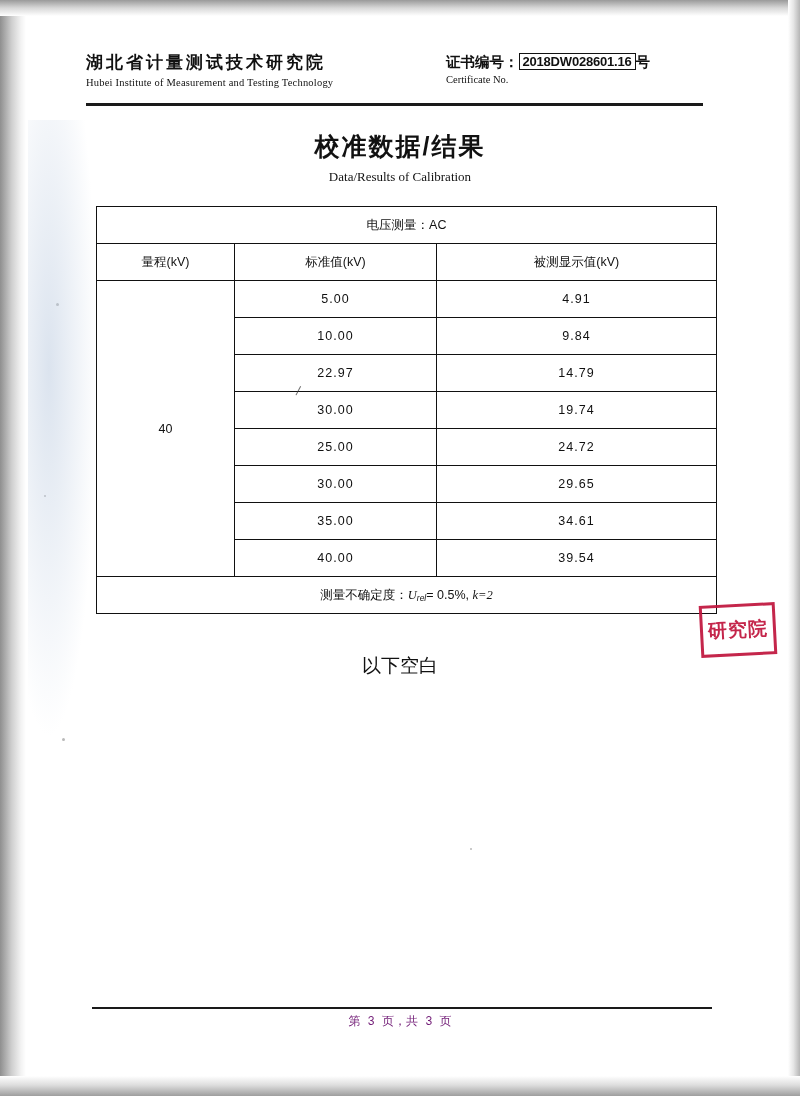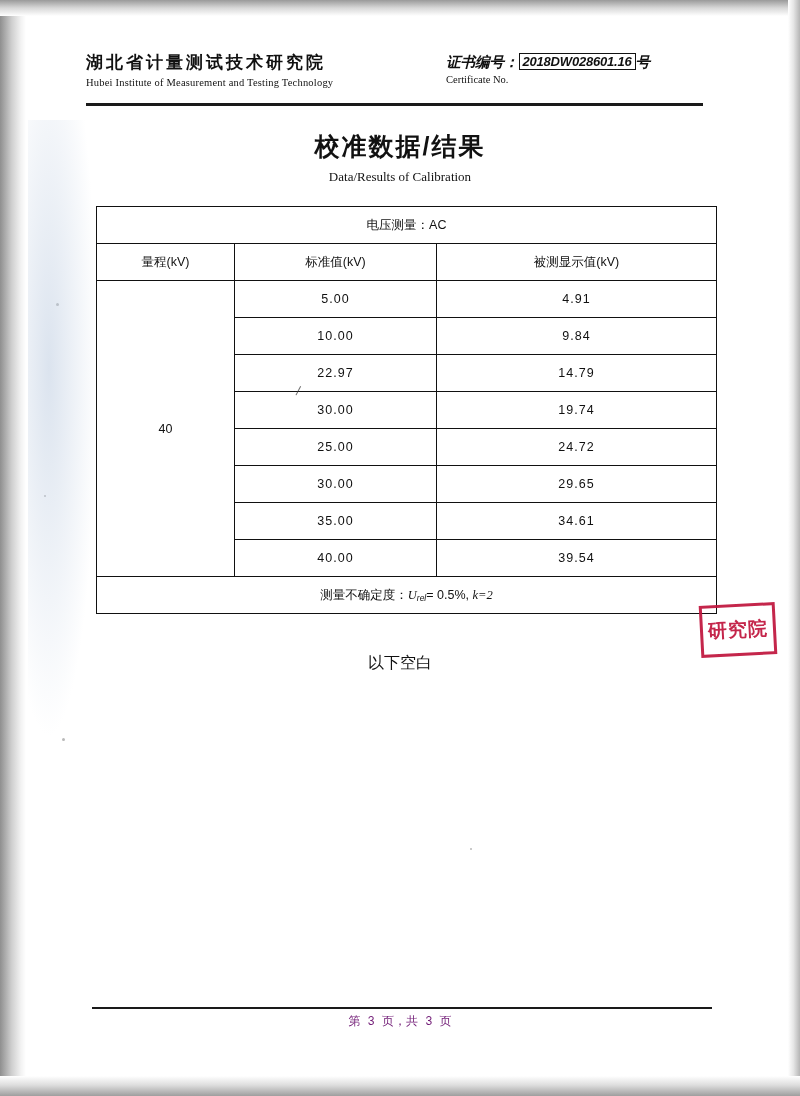--- a/index.html
+++ b/index.html
@@ -80,21 +80,20 @@
     position: absolute;
     left: 360px; top: 2px;
     width: 300px;
   }
   .cert-cn {
     font-family: "Liberation Sans", sans-serif;
     font-weight: bold;
     font-size: 14.5px;
     color: #111;
     white-space: nowrap;
-    font-style: italic;
   }
   .cert-no-box {
     display: inline-block;
     border: 1px solid #111;
     padding: 0px 3px;
     font-family: "Liberation Sans", sans-serif;
     font-weight: bold;
     font-size: 13px;
     letter-spacing: -0.2px;
     vertical-align: 1px;
@@ -188,21 +187,21 @@
     vertical-align: -2px;
     font-style: italic;
   }
 
   .blank-note {
     position: absolute;
     left: 0; top: 650px;
     width: 800px;
     text-align: center;
     font-family: "Liberation Sans", sans-serif;
-    font-size: 16px;
+    font-size: 19px;
     color: #111;
   }
 
   
   .stamp {
     position: absolute;
     left: 700px; top: 601px;
     width: 70px; height: 46px;
     border: 3px solid #c0143c;
     transform: rotate(-3deg);

